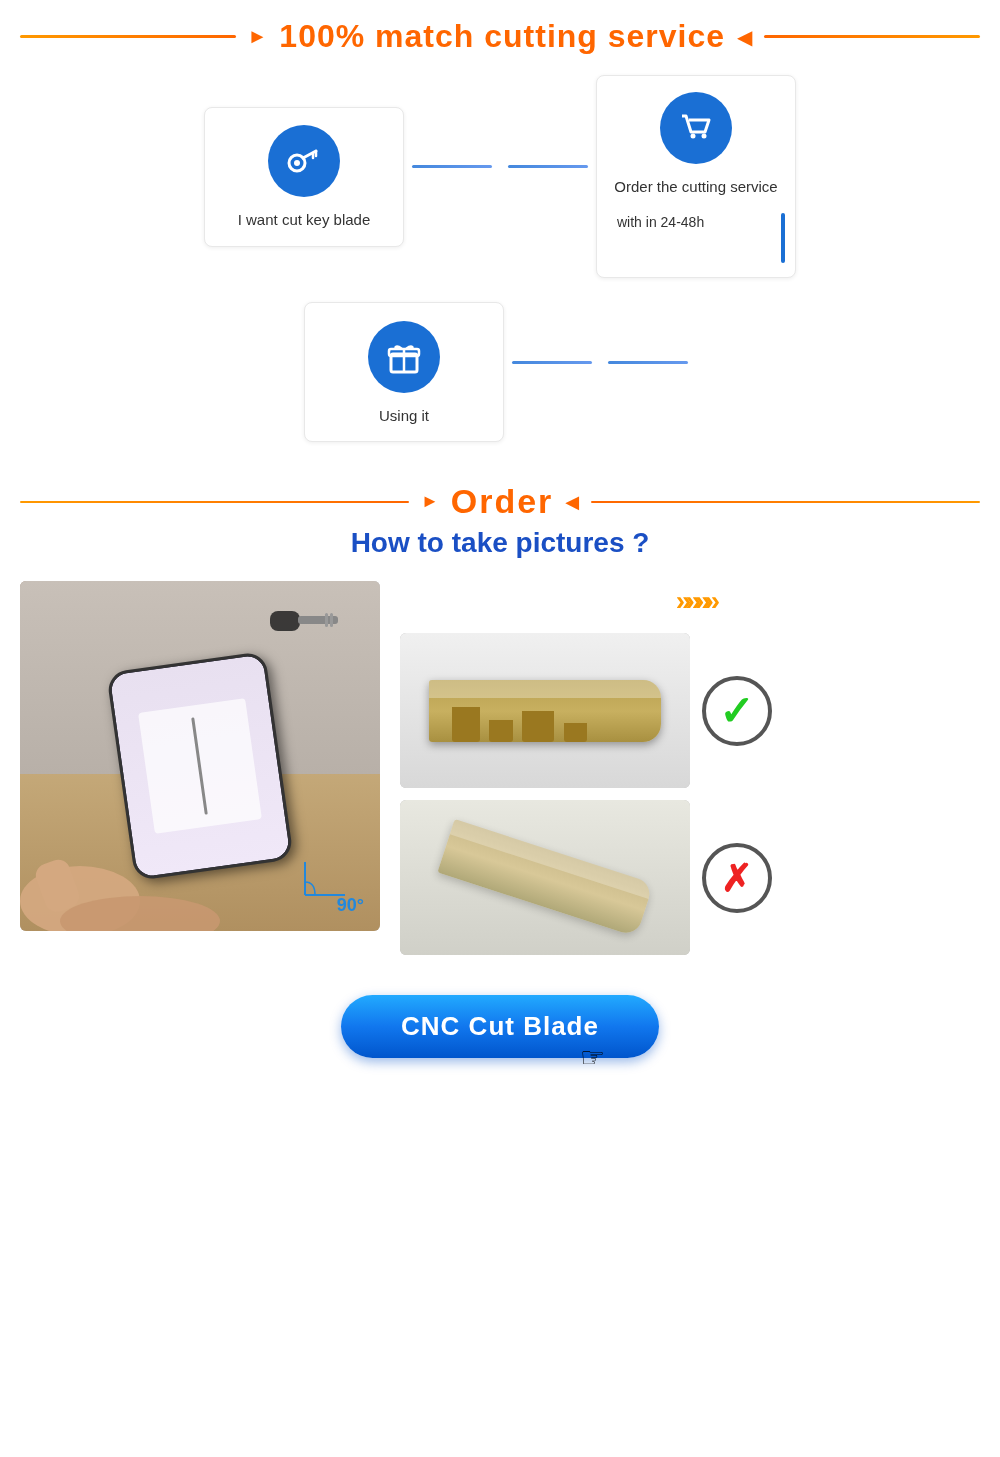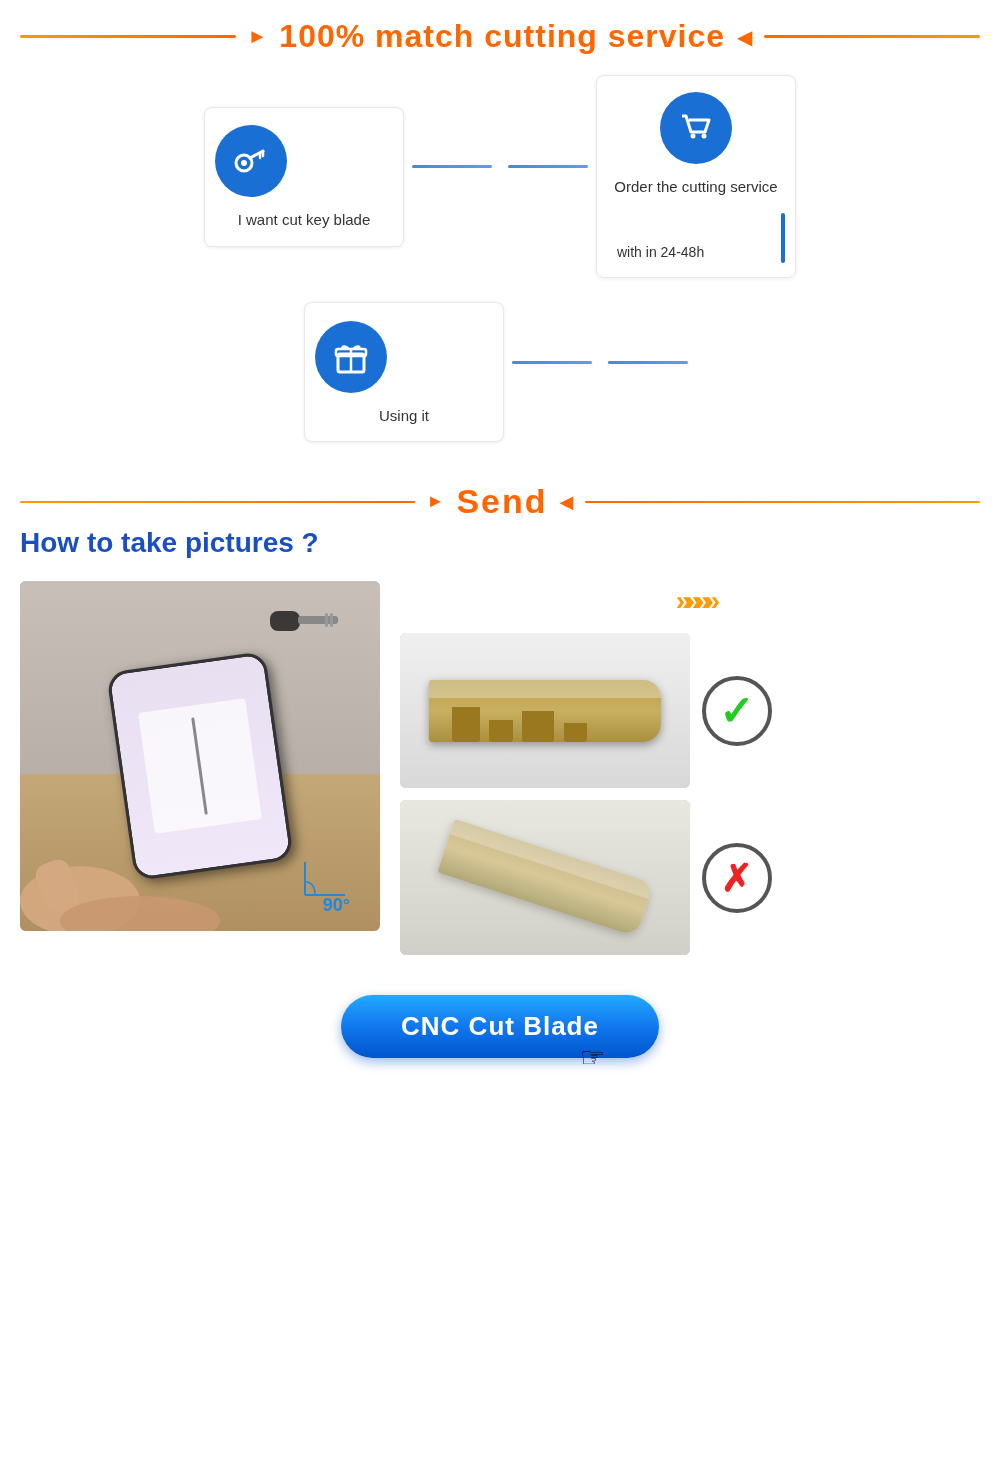--- a/index.html
+++ b/index.html
@@ -50,20 +50,21 @@
     }
 
     .flow-card {
       background: #fff;
       border: 1px solid #e8e8e8;
       border-radius: 8px;
       width: 200px;
       min-height: 140px;
       display: flex;
       flex-direction: column;
+      align-items: center;
       justify-content: center;
       padding: 16px 10px 14px;
       box-shadow: 0 1px 4px rgba(0,0,0,0.07);
     }
 
     .flow-card .icon-circle {
       width: 72px;
       height: 72px;
       border-radius: 50%;
       background: #1a6fd4;
@@ -133,21 +134,21 @@
     .flow-card-tall .card-label {
       font-size: 15px;
       color: #333;
       text-align: center;
       line-height: 1.4;
       margin-bottom: 10px;
     }
 
     .within-time-row {
       display: flex;
-      align-items: flex-end;
+      align-items: flex-start;
       width: 100%;
       padding: 6px 0 14px 10px;
     }
 
     .within-time-text {
       font-size: 14px;
       color: #333;
       line-height: 1.4;
       flex: 1;
     }
@@ -190,21 +191,21 @@
     }
 
     .tips-title {
       font-size: 34px;
       font-weight: 900;
       color: #ff6600;
       letter-spacing: 2px;
     }
 
     .how-to-title {
-      text-align: left;
+      text-align: center;
       font-size: 28px;
       font-weight: 900;
       color: #1a4fc4;
       margin-bottom: 18px;
       margin-top: 6px;
     }
 
     
     .photo-section {
       padding: 0 20px 20px;
@@ -484,21 +485,21 @@
     </div>
 
 
   </div>
 </div>
 
 <div class="tips-section">
   <div class="tips-header">
     <div class="tips-line"></div>
     <span style="color:#ff6600;font-size:18px;">►</span>
-    <h2 class="tips-title">Send</h2>
+    <h2 class="tips-title">Order</h2>
     <span style="color:#ff6600;font-size:18px;">◀</span>
     <div class="tips-line right"></div>
   </div>
   <div class="how-to-title">How to take pictures ?</div>
 </div>
 
 <div class="photo-section">
 
   <div class="photo-left">
     <div class="photo-left-img">
@@ -525,21 +526,21 @@
         </div>
 
         <div style="position:absolute;bottom:0px;left:0px;width:220px;height:140px;">
           <svg viewBox="0 0 220 140" width="220" height="140">
             <ellipse cx="60" cy="110" rx="60" ry="35" fill="#d4a880" opacity="0.95"></ellipse>
             <ellipse cx="120" cy="130" rx="80" ry="25" fill="#c89870" opacity="0.9"></ellipse>
             <rect x="20" y="70" width="35" height="50" rx="12" fill="#d4a880" transform="rotate(-20 37 95)"></rect>
           </svg>
         </div>
 
-        <div style="position:absolute;bottom:15px;right:30px;font-size:18px;font-weight:bold;color:#2288dd;">90°</div>
+        <div style="position:absolute;bottom:15px;right:16px;font-size:18px;font-weight:bold;color:#2288dd;">90°</div>
         <div style="position:absolute;bottom:30px;right:30px;">
           <svg width="50" height="40">
             <line x1="5" y1="38" x2="45" y2="38" stroke="#2288dd" stroke-width="2"></line>
             <line x1="5" y1="38" x2="5" y2="5" stroke="#2288dd" stroke-width="2"></line>
             <path d="M5 25 Q15 25 15 38" fill="none" stroke="#2288dd" stroke-width="1.5"></path>
           </svg>
         </div>
       </div>
     </div>
   </div>

